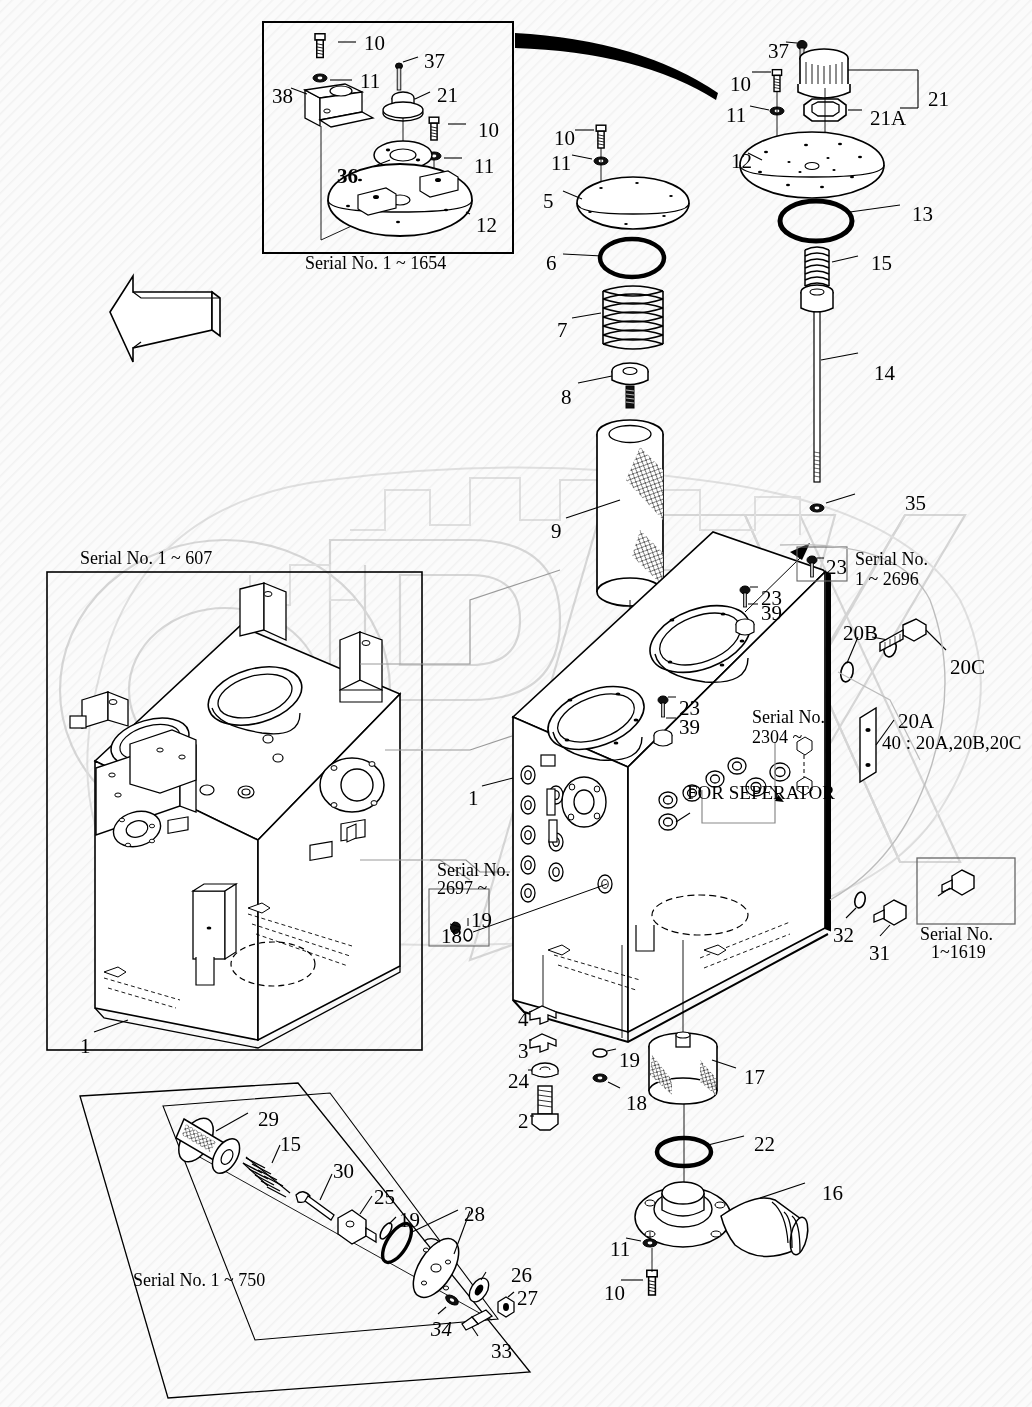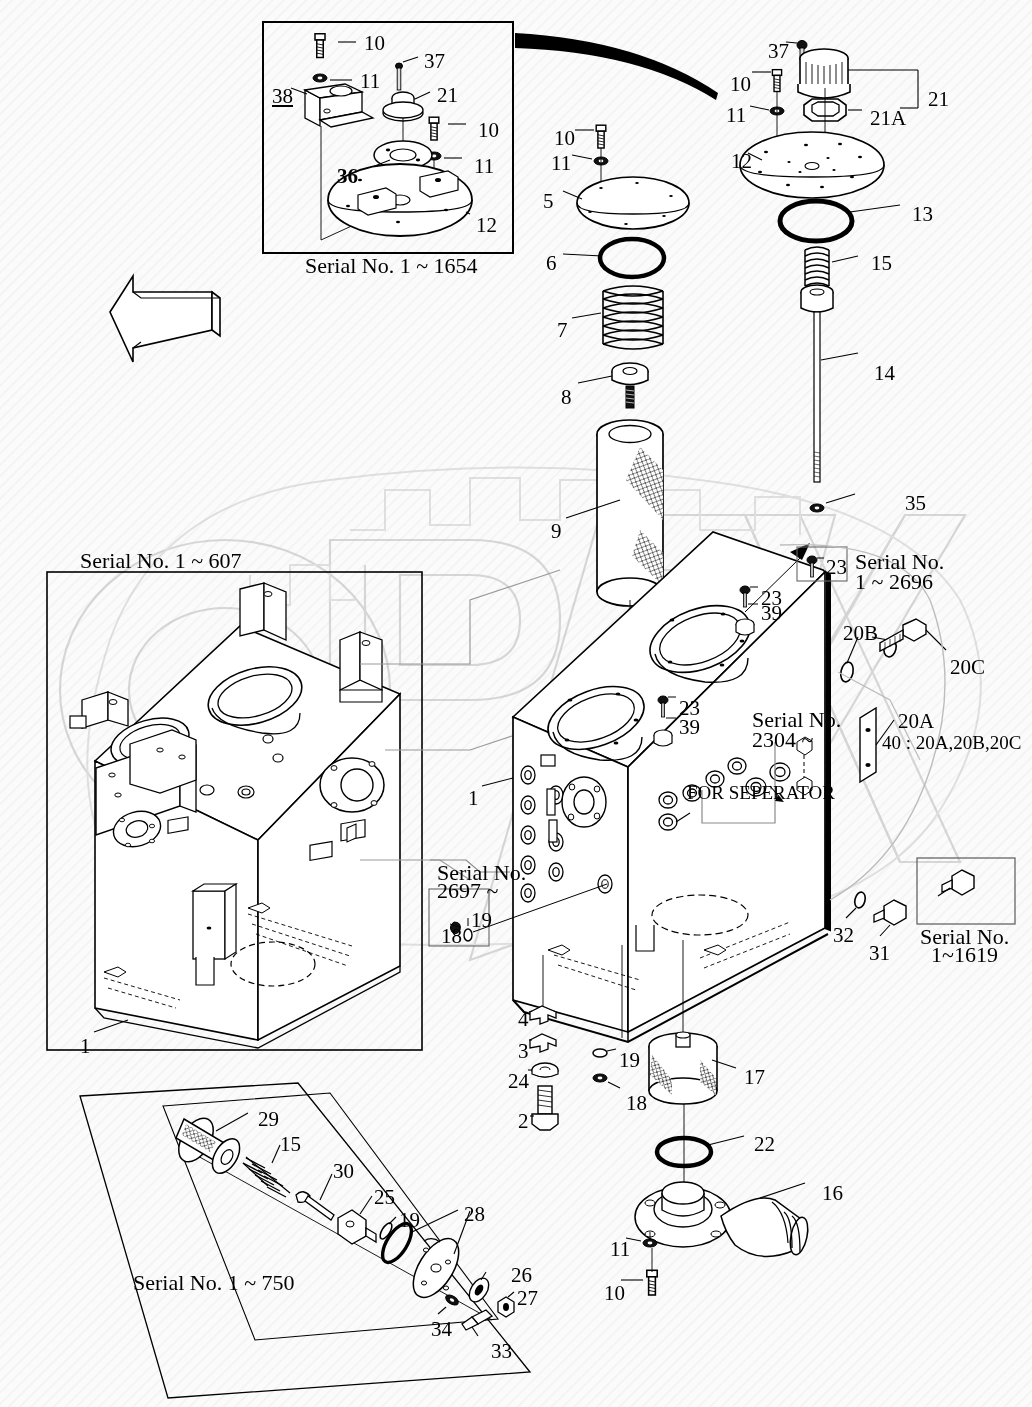--- a/index.html
+++ b/index.html
@@ -7,21 +7,21 @@
   #sheet{
     position:relative;width:1032px;height:1407px;overflow:hidden;
     background:#fbfbfb;
   }
   #sheet svg{position:absolute;left:0;top:0;}
   .lbl{
     position:absolute;font-family:"Liberation Serif", serif;
     color:#000;white-space:nowrap;line-height:1.05;
   }
   .n{font-size:21px;}
-  .sn{font-size:22px;}
+  .sn{font-size:18px;}
   .big{font-size:19px;}
 </style>
 </head>
 <body>
 
 <div id="sheet">
 
 <svg width="1032" height="1407" viewBox="0 0 1032 1407">
   <defs>
     <pattern id="hatchbg" width="8" height="8" patternUnits="userSpaceOnUse" patternTransform="rotate(45)">
@@ -836,21 +836,21 @@
 <div class="lbl sn" style="left:931px;top:943px;">1~1619</div>
 
 <div class="lbl big" style="left:687px;top:783px;">FOR SEPERATOR</div>
 <div class="lbl big" style="left:882px;top:733px;">40 : 20A,20B,20C</div>
 
 <div id="callout-layer">
       <div class="lbl n" style="left: 364px; top: 32px;">10</div>
       <div class="lbl n" style="left: 424px; top: 50px;">37</div>
       <div class="lbl n" style="left: 360px; top: 70px;">11</div>
       <div class="lbl n" style="left: 437px; top: 84px;">21</div>
-      <div class="lbl n" style="left: 272px; top: 85px; text-decoration: underline;">38</div>
+      <div class="lbl n" style="left: 272px; top: 85px;">38</div>
       <div class="lbl n" style="left: 478px; top: 119px;">10</div>
       <div class="lbl n" style="left: 474px; top: 155px;">11</div>
       <div class="lbl n" style="left: 337px; top: 165px; font-weight: bold;">36</div>
       <div class="lbl n" style="left: 476px; top: 214px;">12</div>
       <div class="lbl n" style="left: 768px; top: 40px;">37</div>
       <div class="lbl n" style="left: 928px; top: 88px;">21</div>
       <div class="lbl n" style="left: 870px; top: 107px;">21A</div>
       <div class="lbl n" style="left: 730px; top: 73px;">10</div>
       <div class="lbl n" style="left: 726px; top: 104px;">11</div>
       <div class="lbl n" style="left: 731px; top: 150px;">12</div>
@@ -891,17 +891,17 @@
       <div class="lbl n" style="left: 610px; top: 1238px;">11</div>
       <div class="lbl n" style="left: 604px; top: 1282px;">10</div>
       <div class="lbl n" style="left: 258px; top: 1108px;">29</div>
       <div class="lbl n" style="left: 280px; top: 1133px;">15</div>
       <div class="lbl n" style="left: 333px; top: 1160px;">30</div>
       <div class="lbl n" style="left: 374px; top: 1186px;">25</div>
       <div class="lbl n" style="left: 399px; top: 1209px;">19</div>
       <div class="lbl n" style="left: 464px; top: 1203px;">28</div>
       <div class="lbl n" style="left: 479px; top: 1264px; margin-left: 32px;">26</div>
       <div class="lbl n" style="left: 517px; top: 1287px;">27</div>
-      <div class="lbl n" style="left: 431px; top: 1318px;">34</div>
+      <div class="lbl n" style="left: 431px; top: 1318px; font-style: italic;">34</div>
       <div class="lbl n" style="left: 491px; top: 1340px;">33</div>
     </div>
 
 </div>
 
 </body></html>

